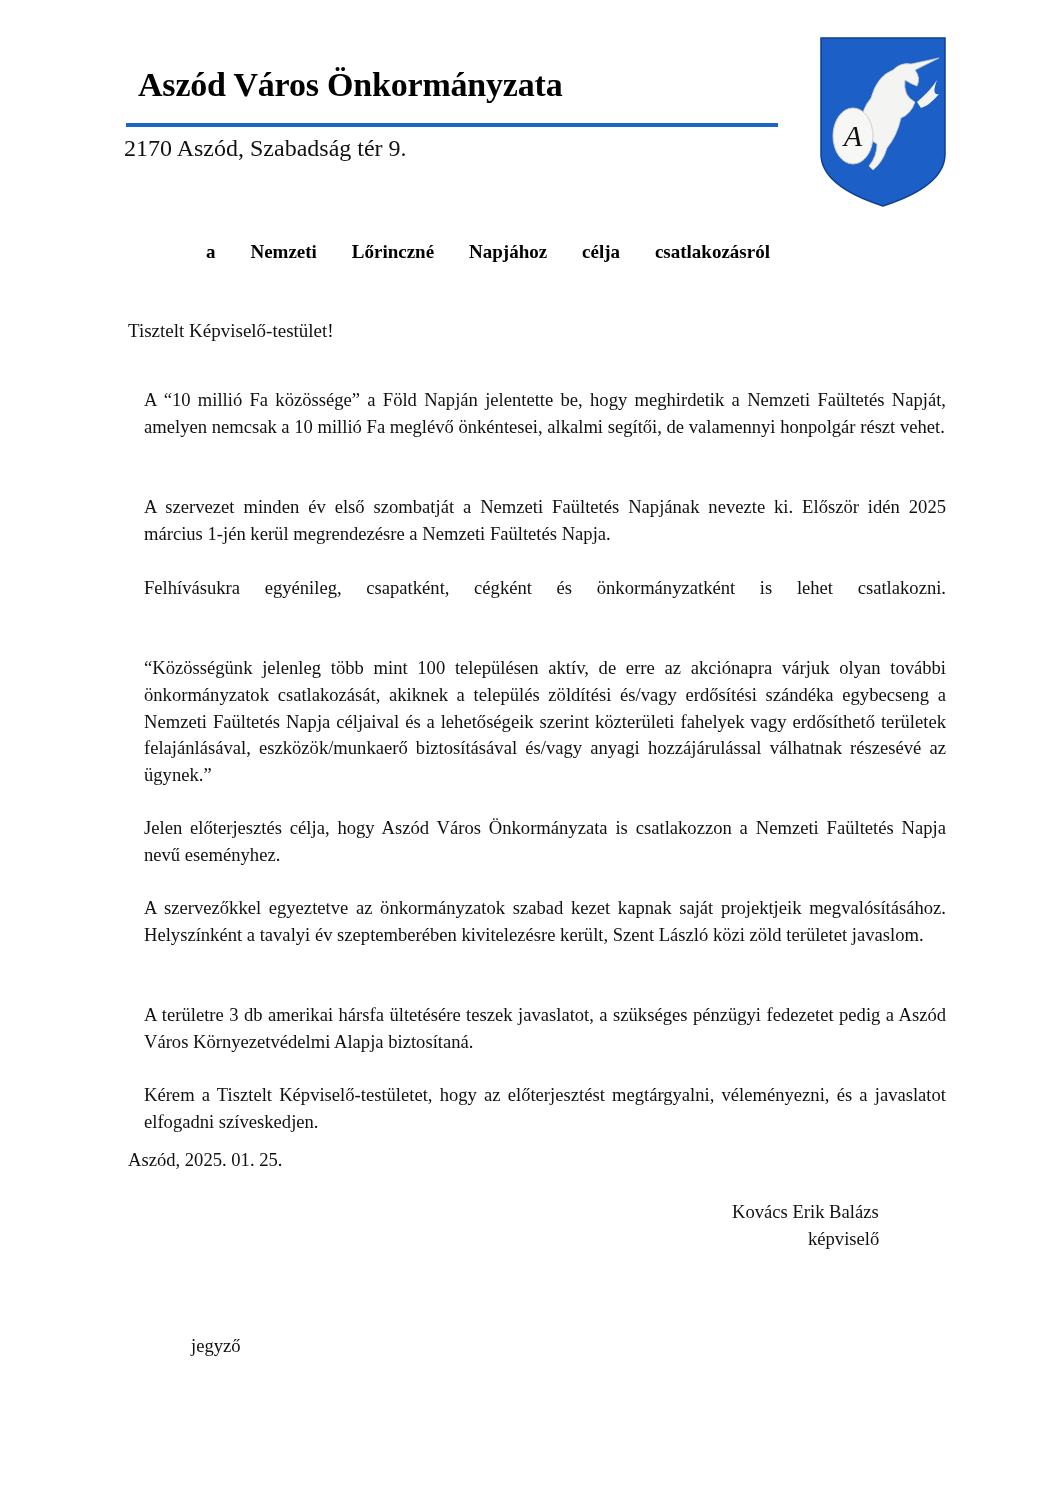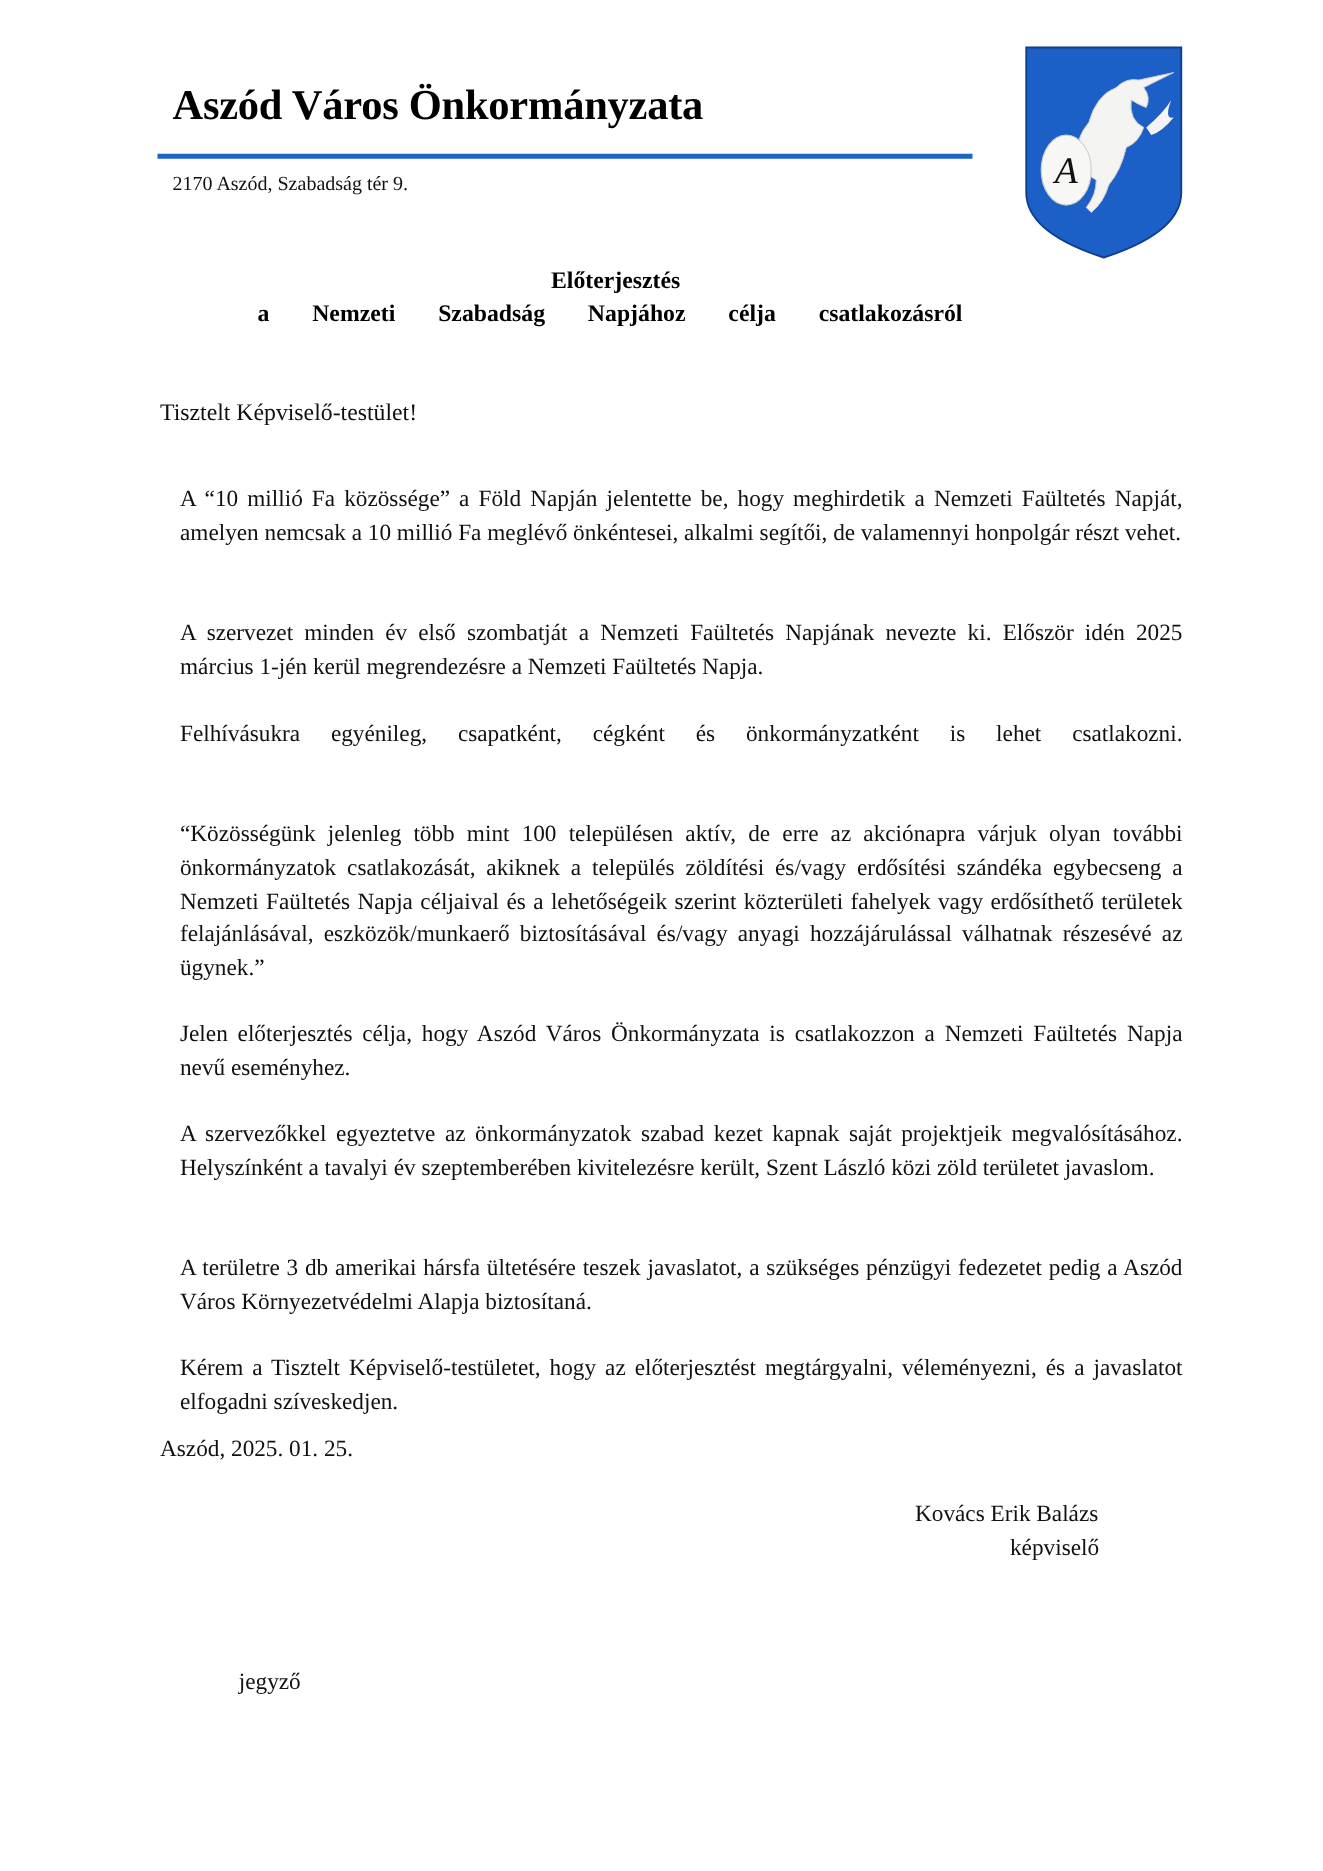--- a/index.html
+++ b/index.html
@@ -8,22 +8,22 @@
     .org-title {
       position: absolute; left: 138px; top: 62px;
       font-family: "Liberation Serif", serif; font-weight: bold; font-size: 34px;
       letter-spacing: -0.2px; color: #000; margin: 0; line-height: 46px;
     }
     .rule {
       position: absolute; left: 126px; top: 123px; width: 652px; height: 4px;
       background: #1a66c4;
     }
     .address {
-      position: absolute; left: 138px; top: 135px;
-      font-family: "Liberation Serif", serif; font-size: 16px; line-height: 26px; color: #111;
+      position: absolute; left: 124px; top: 135px;
+      font-family: "Liberation Serif", serif; font-size: 24px; line-height: 26px; color: #111;
     }
     .crest { position: absolute; left: 819px; top: 36px; width: 128px; height: 172px; }
     .heading {
       position: absolute; left: 0; width: 985px; text-align: center;
       font-family: "Liberation Serif", serif; font-weight: bold; font-size: 19px; color: #000;
     }
     .heading.h1 { top: 212px; line-height: 26px; }
     .heading.h2 {
       top: 239px; left: 206px; width: 564px; line-height: 26px;
       display: flex; justify-content: space-between; text-align: left;
@@ -55,25 +55,24 @@
 
       <path d="M52 62 Q58 40 74 34 Q82 26 92 28 L120 22 L96 34 Q102 42 98 50 Q92 48 86 44 Q84 60 96 66 Q92 78 82 82 Q78 100 68 112 Q64 126 54 134 L50 130 Q58 120 58 108 Q50 104 46 96 Q40 104 30 110 L28 104 Q40 94 44 84 Q42 74 52 62 Z" fill="#f4f4f2" stroke="#c9c9c9" stroke-width="0.8"></path>
 
       <path d="M98 66 Q112 54 118 44 Q112 60 120 58 Q110 70 102 72 Z" fill="#f4f4f2"></path>
 
       <ellipse cx="34" cy="100" rx="20" ry="28" fill="#f7f7f5" stroke="#d0d0d0" stroke-width="1"></ellipse>
       <text x="34" y="110" text-anchor="middle" font-family="Liberation Serif, serif" font-style="italic" font-size="30" fill="#111">A</text>
     </svg>
   </div>
 
-  <div class="heading h1">Előterjesztés</div>
   <div class="heading h2">
     <span>a</span>
     <span>Nemzeti</span>
-    <span>Szabadság</span>
+    <span>Lőrinczné</span>
     <span>Napjához</span>
     <span>célja</span>
     <span>csatlakozásról</span>
   </div>
 
   <div class="salutation">Tisztelt Képviselő-testület!</div>
 
   <p class="para" style="top:371px;">A “10 millió Fa közössége” a Föld Napján jelentette be, hogy meghirdetik a Nemzeti Faültetés Napját, amelyen nemcsak a 10 millió Fa meglévő önkéntesei, alkalmi segítői, de valamennyi honpolgár részt vehet.</p>
   <p class="para" style="top:478px;">A szervezet minden év első szombatját a Nemzeti Faültetés Napjának nevezte ki. Először idén 2025 március 1-jén kerül megrendezésre a Nemzeti Faültetés Napja.</p>
   <p class="para last-justify" style="top:559px;">Felhívásukra egyénileg, csapatként, cégként és önkormányzatként is lehet csatlakozni.</p>

